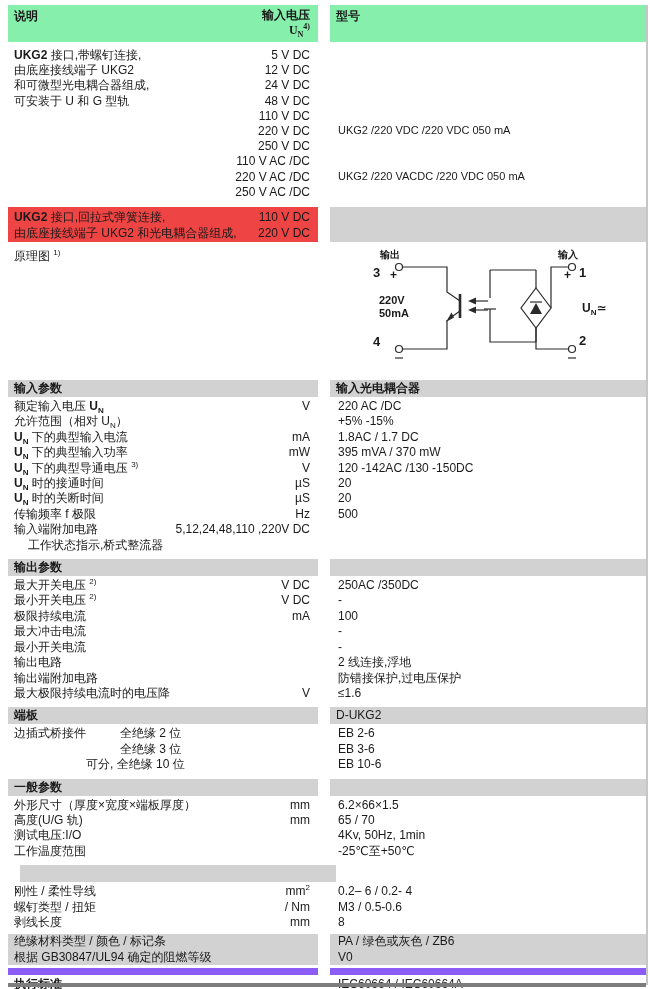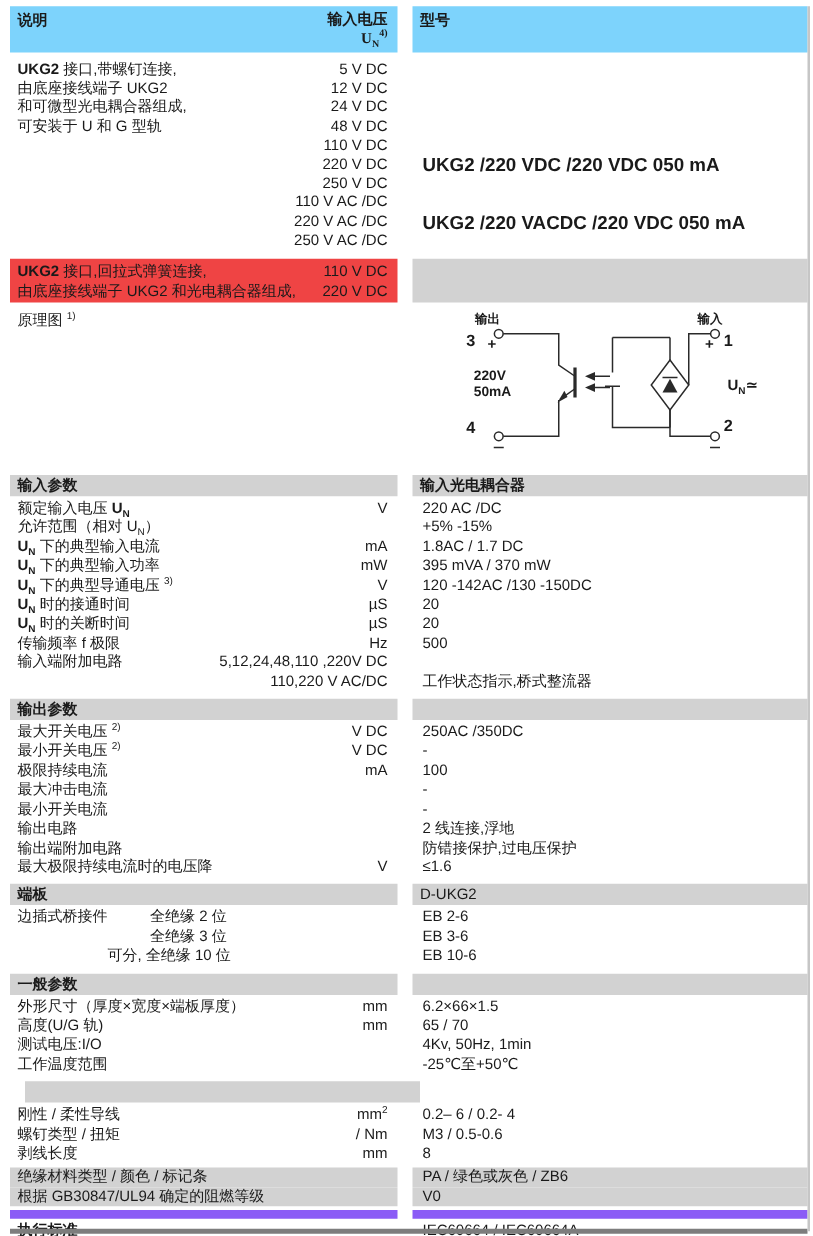--- a/index.html
+++ b/index.html
@@ -3,32 +3,32 @@
 <meta charset="utf-8">
 <style>
   html,body{margin:0;padding:0;background:#fff;}
   .page{position:relative;width:650px;height:989px;background:#fff;overflow:hidden;
         font-family:"Liberation Sans","DejaVu Sans",sans-serif;font-size:12px;color:#1a1a1a;}
   .rowflex{display:flex;margin-left:8px;}
   .lcol{width:310px;box-sizing:border-box;position:relative;}
   .rcol{width:316px;box-sizing:border-box;position:relative;margin-left:12px;}
   
   .thead{margin-top:5px;}
-  .thead .lcol,.thead .rcol{height:37px;background:#7dd3fc;padding:3px 20px 0 6px;}
+  .thead .lcol,.thead .rcol{height:37px;background:#86efac;padding:3px 20px 0 6px;}
   .thead-title{font-weight:bold;}
   .vhead{position:absolute;top:3px;right:8px;text-align:right;font-weight:bold;line-height:15px;font-family:Liberation Serif, serif;}
   sup{font-size:8px;vertical-align:super;line-height:0;}
   sub{font-size:8px;vertical-align:sub;line-height:0;}
   
   .introblock{margin-top:6px;height:152px;}
   .desc-lines{position:absolute;left:6px;top:0;}
   .desc-lines .line{line-height:15.2px;height:15.2px;white-space:nowrap;}
   .volt-lines{position:absolute;right:8px;top:0;text-align:right;}
   .volt-lines .vline{line-height:15.2px;height:15.2px;}
-  .model{position:absolute;left:8px;font-weight:bold;font-size:15px;white-space:nowrap;}
+  .model{position:absolute;left:8px;font-weight:normal;font-size:11px;white-space:nowrap;}
   
   .springblock{margin-top:7px;}
   .springblock .lcol{height:35px;background:#ef4444;padding:2px 8px 0 6px;}
   .springblock .rcol{height:35px;background:#d2d2d2;}
   .sbrow{display:flex;justify-content:space-between;line-height:16px;}
   .sbrow .sblabel b{font-weight:bold;}
   
   .schemablock{margin-top:4px;height:128px;}
   .schema-label{position:absolute;left:6px;top:2px;}
   .diagram{position:absolute;left:0;top:0;}
@@ -199,21 +199,20 @@
           </div>
           <div class="srow">
             <div class="cell-l"><span class="lbl">传输频率 f 极限</span><span class="unit">Hz</span></div>
             <div class="cell-r">500</div>
           </div>
           <div class="srow">
             <div class="cell-l"><span class="lbl">输入端附加电路</span><span class="unit">5,12,24,48,110 ,220V DC</span></div>
             <div class="cell-r"></div>
           </div>
           <div class="srow">
-            <div class="cell-l"><span class="lbl"></span><span class="unit">110,220 V AC/DC</span></div>
             <div class="cell-r">工作状态指示,桥式整流器</div>
           </div>
         </div>
       </div>
       <div class="section normal">
         <div class="rowflex sec-hdr">
           <div class="lcol"><span class="hl">输出参数</span></div>
           <div class="rcol"></div>
         </div>
         <div class="sec-rows">

